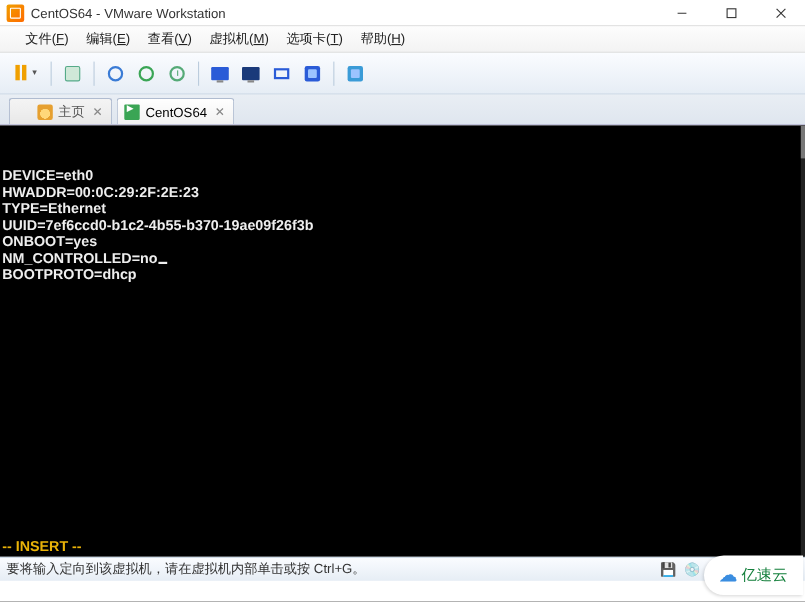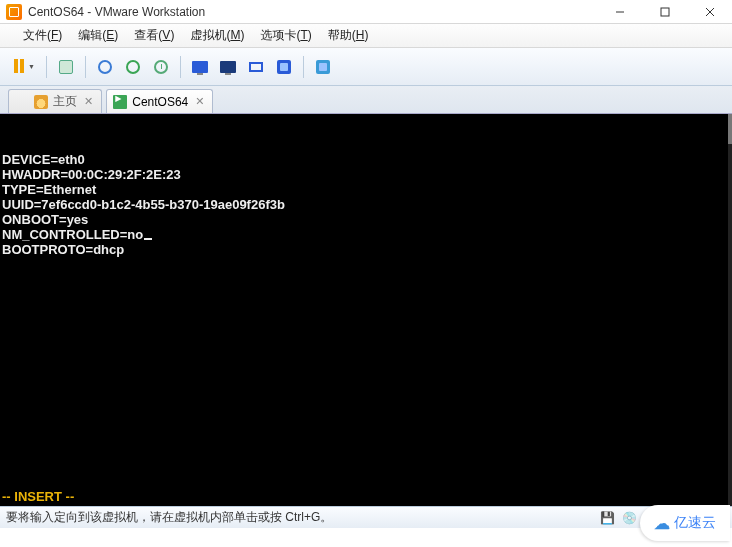--- a/index.html
+++ b/index.html
@@ -61,21 +61,21 @@
 
   
   .statusbar { height: 22px; background: linear-gradient(#fafcff,#e6edf5); border-top:1px solid #bcd; display:flex; align-items:center; font-size:12px; color:#333; padding:0 6px; }
   .statusbar .msg { flex:1; }
   .sb-icons { display:flex; gap:6px; }
   .sb-ico { width:16px; height:16px; cursor:pointer; display:flex; align-items:center; justify-content:center; font-size:12px; }
 
   
   .watermark { position:absolute; right:2px; bottom:6px; width:90px; height:36px; background:#fff; border-top-left-radius:18px; border-bottom-left-radius:18px; display:flex; align-items:center; justify-content:center; gap:4px; box-shadow: -1px 1px 3px rgba(0,0,0,.15); }
   .wm-logo { font-size:16px; color:#3a8de0; font-weight:bold; }
-  .wm-text { font-size:14px; color:#3b82f6;text-align:right; }
+  .wm-text { font-size:14px; color:#15803d;text-align:right; }
 </style>
 </head>
 <body>
 
 <div class="titlebar">
   <div class="app-icon"></div>
   <div class="title-text">CentOS64 - VMware Workstation</div>
   <div class="winbtns">
     <div class="winbtn">
       <svg width="10" height="10">

